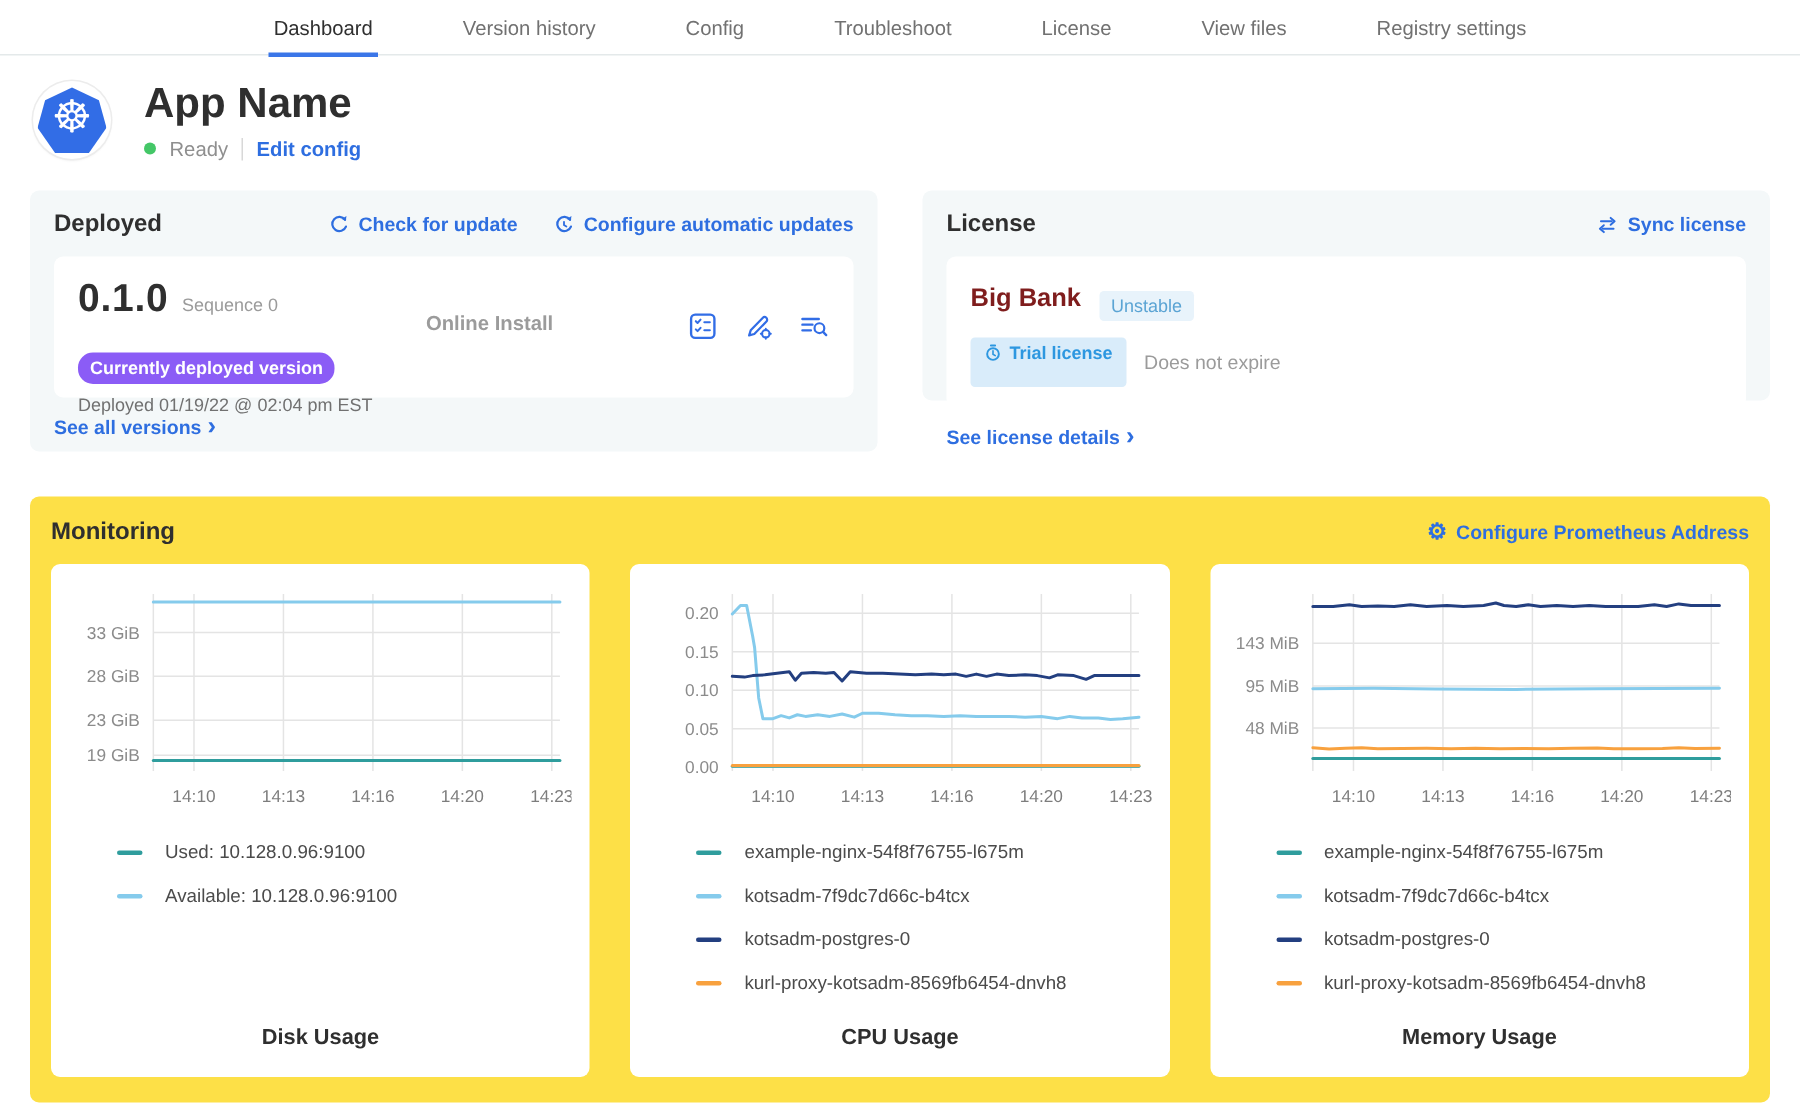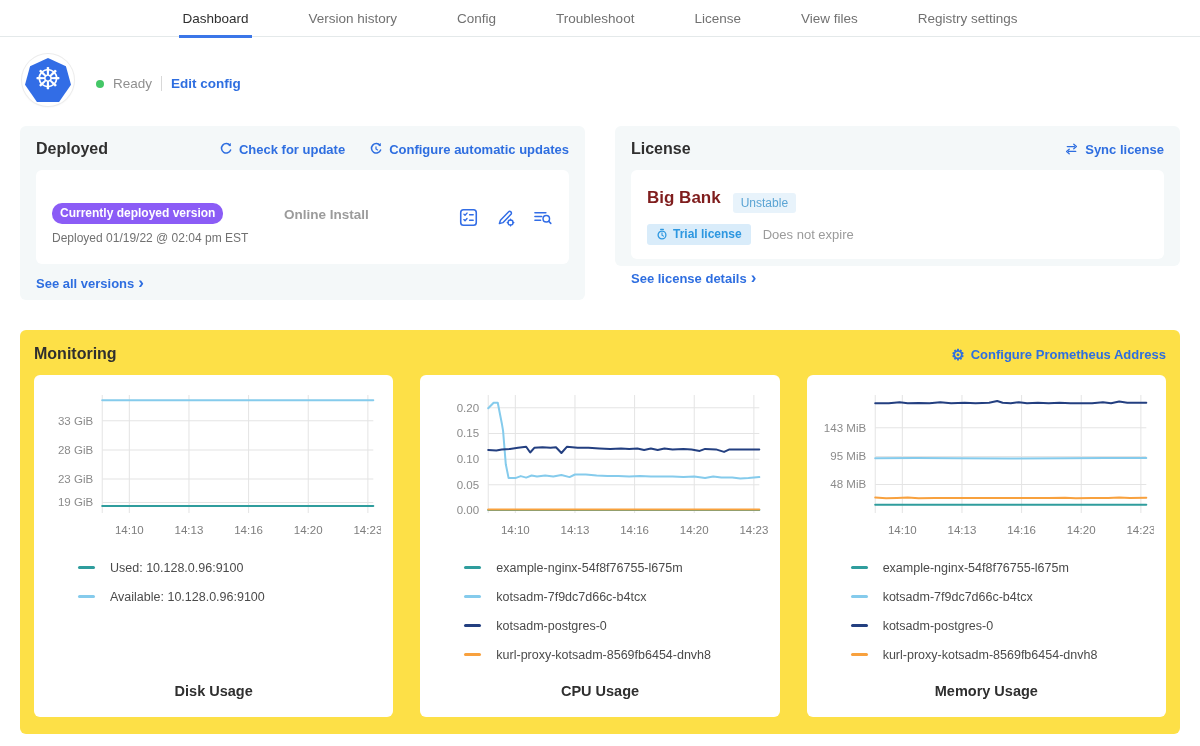--- a/index.html
+++ b/index.html
@@ -73,21 +73,21 @@
   .license-card { padding:13px 16px 14px; }
   .lic-name-row { display:flex; align-items:center; }
   .lic-name { font-size:17px; font-weight:bold; color:#7f1d1d; }
   .badge-channel {
     margin-left:12px; background:#e8f3fb; color:#5ba4d4; font-size:12px;
     padding:3px 8px; border-radius:3px;margin-top:10px;
   }
   .lic-row2 { margin-top:11px; display:flex; align-items:center; gap:12px; }
   .badge-trial {
     background:#d9ecfa; color:#2d97e0; font-size:12px; font-weight:bold;
-    padding:3px 9px 4px; border-radius:3px; display:inline-flex; align-items:center; gap:5px;
+    padding:3px 9px 16px; border-radius:3px; display:inline-flex; align-items:center; gap:5px;
   }
   .expiry { font-size:13px; color:#9b9b9b; }
 
   
   .monitoring-panel { margin:30px 20px 0; background:#fde047; border-radius:6px; padding:13px 14px 20px; height:404px; }
   .charts-row { display:flex; gap:27px; }
   .chart-card {
     background:#fff; border-radius:6px; flex:1; height:342px;
     padding:12px 12px 12px; display:flex; flex-direction:column; overflow:hidden;
   }
@@ -113,20 +113,21 @@
   <a>Registry settings</a>
 </nav>
 
 <header class="app-header">
   <div class="logo-circle">
     <div class="heptagon">
         <span>☸</span>
       </div>
   </div>
   <div>
+    <div class="app-title">App Name</div>
     <div class="status-row">
       <span class="status-dot"></span>
       <span class="status-text">Ready</span>
       <span class="v-divider"></span>
       <a class="blue-link">Edit config</a>
     </div>
   </div>
 </header>
 
 <div class="top-row">
@@ -147,20 +148,24 @@
               <path d="M13.3 9.2A5.4 5.4 0 1 1 12.6 4" fill="none" stroke="#2e6ee0" stroke-width="1.7" stroke-linecap="round"></path>
               <path d="M13.7 1.2l-.5 3.4-3.2-1.1z" fill="#2e6ee0"></path>
               <path d="M8 5.6V8l1.8 1.1" fill="none" stroke="#2e6ee0" stroke-width="1.4" stroke-linecap="round"></path>
             </svg>
           <span>Configure automatic updates</span>
         </a>
       </span>
     </div>
     <div class="white-card version-card">
       <div class="ver-left">
+        <div class="ver-num-row">
+          <span class="ver-num">0.1.0</span>
+          <span class="ver-seq">Sequence 0</span>
+        </div>
         <span class="ver-badge">Currently deployed version</span>
         <div class="ver-deployed">Deployed 01/19/22 @ 02:04 pm EST</div>
       </div>
       <div class="ver-mid">Online Install</div>
       <div class="ver-icons">
         <span class="icon-btn">
           <svg width="21" height="21" viewBox="0 0 20 20">
               <rect x="2.6" y="2.6" width="14.8" height="14.8" rx="2.6" fill="none" stroke="#326de6" stroke-width="1.5"></rect>
               <path d="M5.6 6.8l1.1 1.1 1.9-2.1M5.6 12l1.1 1.1 1.9-2.1" fill="none" stroke="#326de6" stroke-width="1.3" stroke-linecap="round" stroke-linejoin="round"></path>
               <path d="M11 7.4h3.5M11 12.6h3.5" stroke="#326de6" stroke-width="1.3" stroke-linecap="round"></path>

